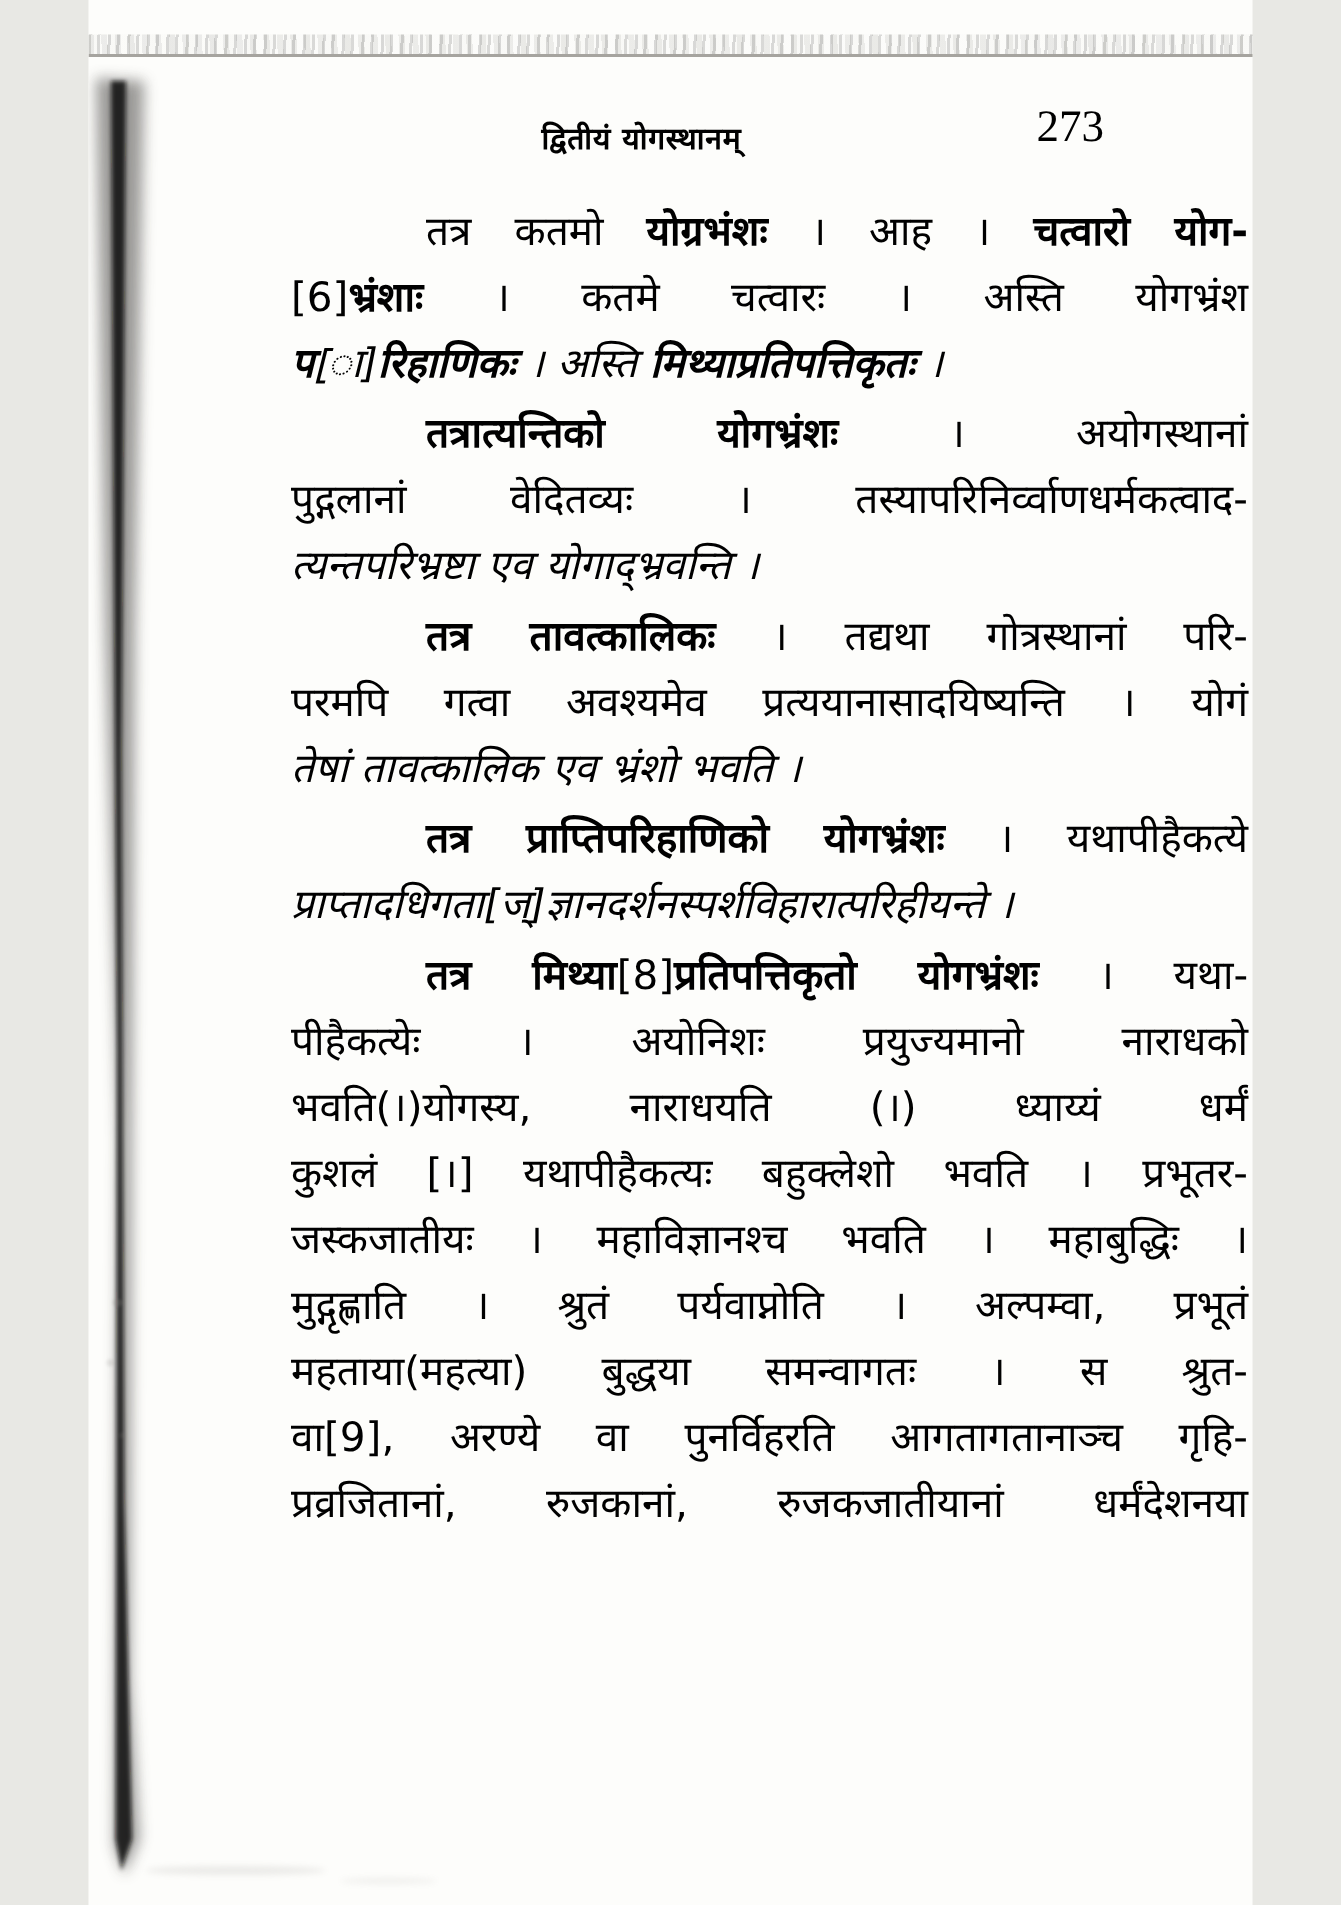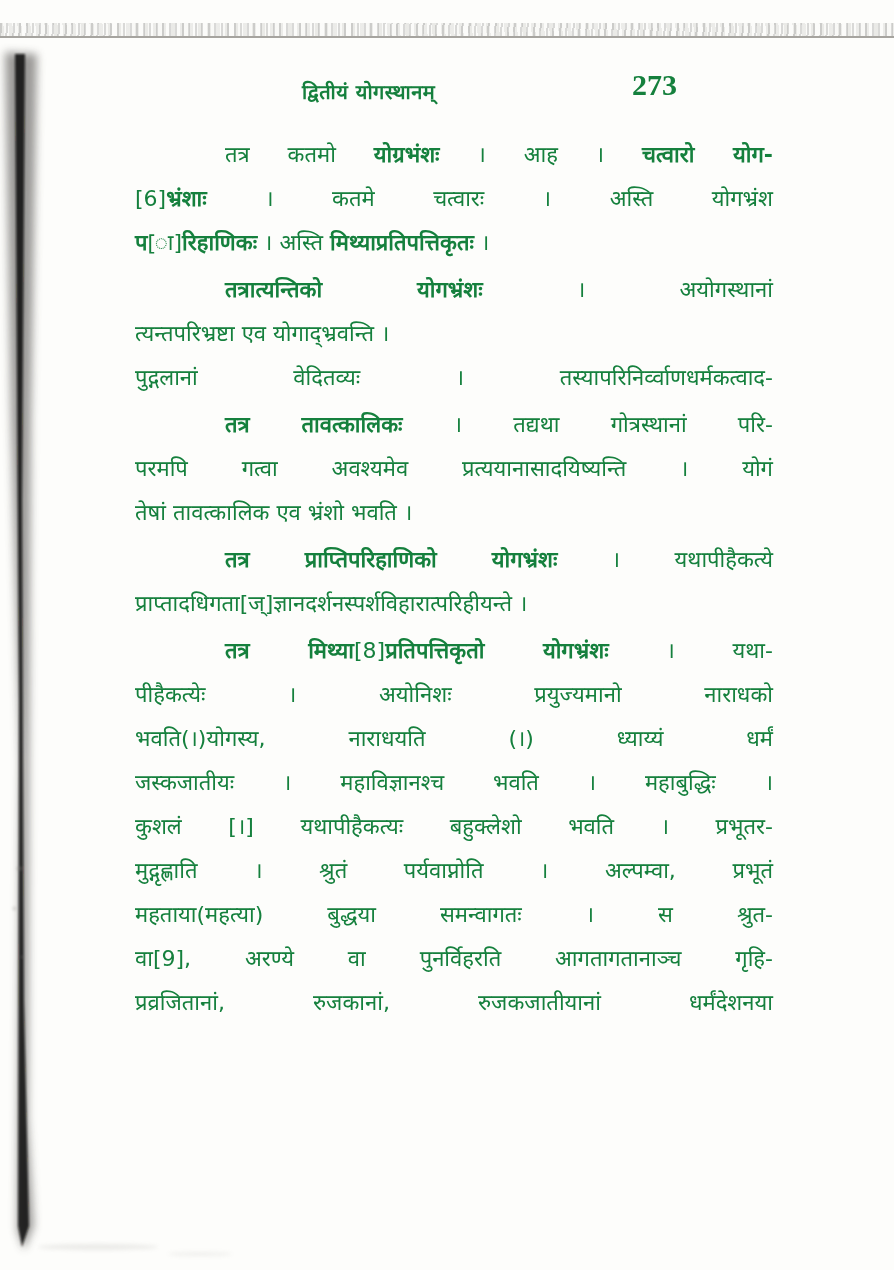--- a/index.html
+++ b/index.html
@@ -1,23 +1,23 @@
 <!DOCTYPE html>
 <html><head>
 <meta charset="utf-8">
 <style>
   html,body { margin:0; padding:0; background:#e8e8e4; }
   .page {
     position:relative;
-    width:894px; height:1270px;
+    width:776px; height:1270px;
     margin:0 auto;
     background:#fdfdfb;
     overflow:hidden;
     font-family:"DejaVu Sans", sans-serif;
-    color:#15803d;
+    color:#000000;
   }
   
   .scan-band {
     position:absolute; top:23px; left:0; width:894px; height:13px;
     background:
       repeating-linear-gradient(93deg,
         rgba(110,110,108,.30) 0 2px, rgba(210,210,205,.10) 2px 6px,
         rgba(90,90,88,.26) 6px 8px, rgba(235,235,230,.08) 8px 13px),
       repeating-linear-gradient(87deg,
         rgba(140,140,135,.18) 0 4px, rgba(250,250,248,.05) 4px 9px);
@@ -33,30 +33,30 @@
   .smudge.s5 { left:20px; top:955px; width:5px; height:4px; opacity:.15; filter:blur(1px); }
 
   .header-title {
     position:absolute; top:78px; left:302px;
     font-size:20px; font-weight:600; letter-spacing:.5px;
     white-space:nowrap;
   }
   .page-number {
     position:absolute; top:68px; left:632px;
     font-family:"Liberation Serif", serif;
-    font-size:30px; font-weight:700;
+    font-size:30px; font-weight:400;
   }
 
   .body-block {
     position:absolute; top:133px; left:135px; width:638px;
-    font-size:22px; line-height:44px;
+    font-size:27px; line-height:44px;
   }
   .para { margin:0 0 3px 0; }
   .line { text-align:justify; text-align-last:justify; }
-  .line.no-just { text-align-last:left; }
+  .line.no-just { text-align-last:left;font-style:italic; }
   .line.indent { text-indent:90px; }
   .bold { font-weight:bold; }
 </style>
 </head>
 <body>
 
 <div class="page">
 
   <div class="scan-band"></div>
 
@@ -84,38 +84,38 @@
   <div class="page-number">273</div>
 
   <div class="body-block">
       <div class="para">
         <div class="line indent"><span>तत्र कतमो </span><span class="bold">योग्रभंशः</span><span> । आह ।  </span><span class="bold">चत्वारो योग-</span></div>
         <div class="line"><span>[6]</span><span class="bold">भ्रंशाः</span><span> ।  कतमे चत्वारः ।  अस्ति योगभ्रंश</span></div>
         <div class="line no-just"><span class="bold">प</span><span>[ा]</span><span class="bold">रिहाणिकः</span><span> । अस्ति </span><span class="bold">मिथ्याप्रतिपत्तिकृतः</span><span> ।</span></div>
       </div>
       <div class="para">
         <div class="line indent"><span class="bold">तत्रात्यन्तिको योगभ्रंशः</span><span> ।  अयोगस्थानां</span></div>
+        <div class="line"><span>पुद्गलानां वेदितव्यः ।  तस्यापरिनिर्व्वाणधर्मकत्वाद-</span></div>
         <div class="line no-just"><span>त्यन्तपरिभ्रष्टा एव योगाद्भ्रवन्ति ।</span></div>
-        <div class="line"><span>पुद्गलानां वेदितव्यः ।  तस्यापरिनिर्व्वाणधर्मकत्वाद-</span></div>
       </div>
       <div class="para">
         <div class="line indent"><span class="bold">तत्र तावत्कालिकः</span><span> ।  तद्यथा गोत्रस्थानां परि-</span></div>
         <div class="line"><span>परमपि गत्वा अवश्यमेव प्रत्ययानासादयिष्यन्ति । योगं</span></div>
         <div class="line no-just"><span>तेषां तावत्कालिक एव भ्रंशो भवति ।</span></div>
       </div>
       <div class="para">
         <div class="line indent"><span class="bold">तत्र प्राप्तिपरिहाणिको योगभ्रंशः</span><span> ।  यथापीहैकत्ये</span></div>
         <div class="line no-just"><span>प्राप्तादधिगता[ज्]ज्ञानदर्शनस्पर्शविहारात्परिहीयन्ते ।</span></div>
       </div>
       <div class="para">
         <div class="line indent"><span class="bold">तत्र मिथ्या</span><span>[8]</span><span class="bold">प्रतिपत्तिकृतो योगभ्रंशः</span><span> ।  यथा-</span></div>
         <div class="line"><span>पीहैकत्येः ।  अयोनिशः  प्रयुज्यमानो  नाराधको</span></div>
         <div class="line"><span>भवति(।)योगस्य,  नाराधयति (।)  ध्याय्यं  धर्मं</span></div>
+        <div class="line"><span>कुशलं [।] यथापीहैकत्यः बहुक्लेशो भवति ।  प्रभूतर-</span></div>
         <div class="line"><span>जस्कजातीयः ।  महाविज्ञानश्च भवति ।  महाबुद्धिः ।</span></div>
-        <div class="line"><span>कुशलं [।] यथापीहैकत्यः बहुक्लेशो भवति ।  प्रभूतर-</span></div>
         <div class="line"><span>मुद्गृह्णाति ।  श्रुतं पर्यवाप्नोति ।  अल्पम्वा, प्रभूतं</span></div>
         <div class="line"><span>महताया(महत्या)  बुद्धया  समन्वागतः ।  स श्रुत-</span></div>
         <div class="line"><span>वा[9], अरण्ये वा पुनर्विहरति आगतागतानाञ्च गृहि-</span></div>
         <div class="line"><span>प्रव्रजितानां, रुजकानां, रुजकजातीयानां धर्मंदेशनया</span></div>
       </div>
     </div>
 
 </div>
 
 </body></html>

